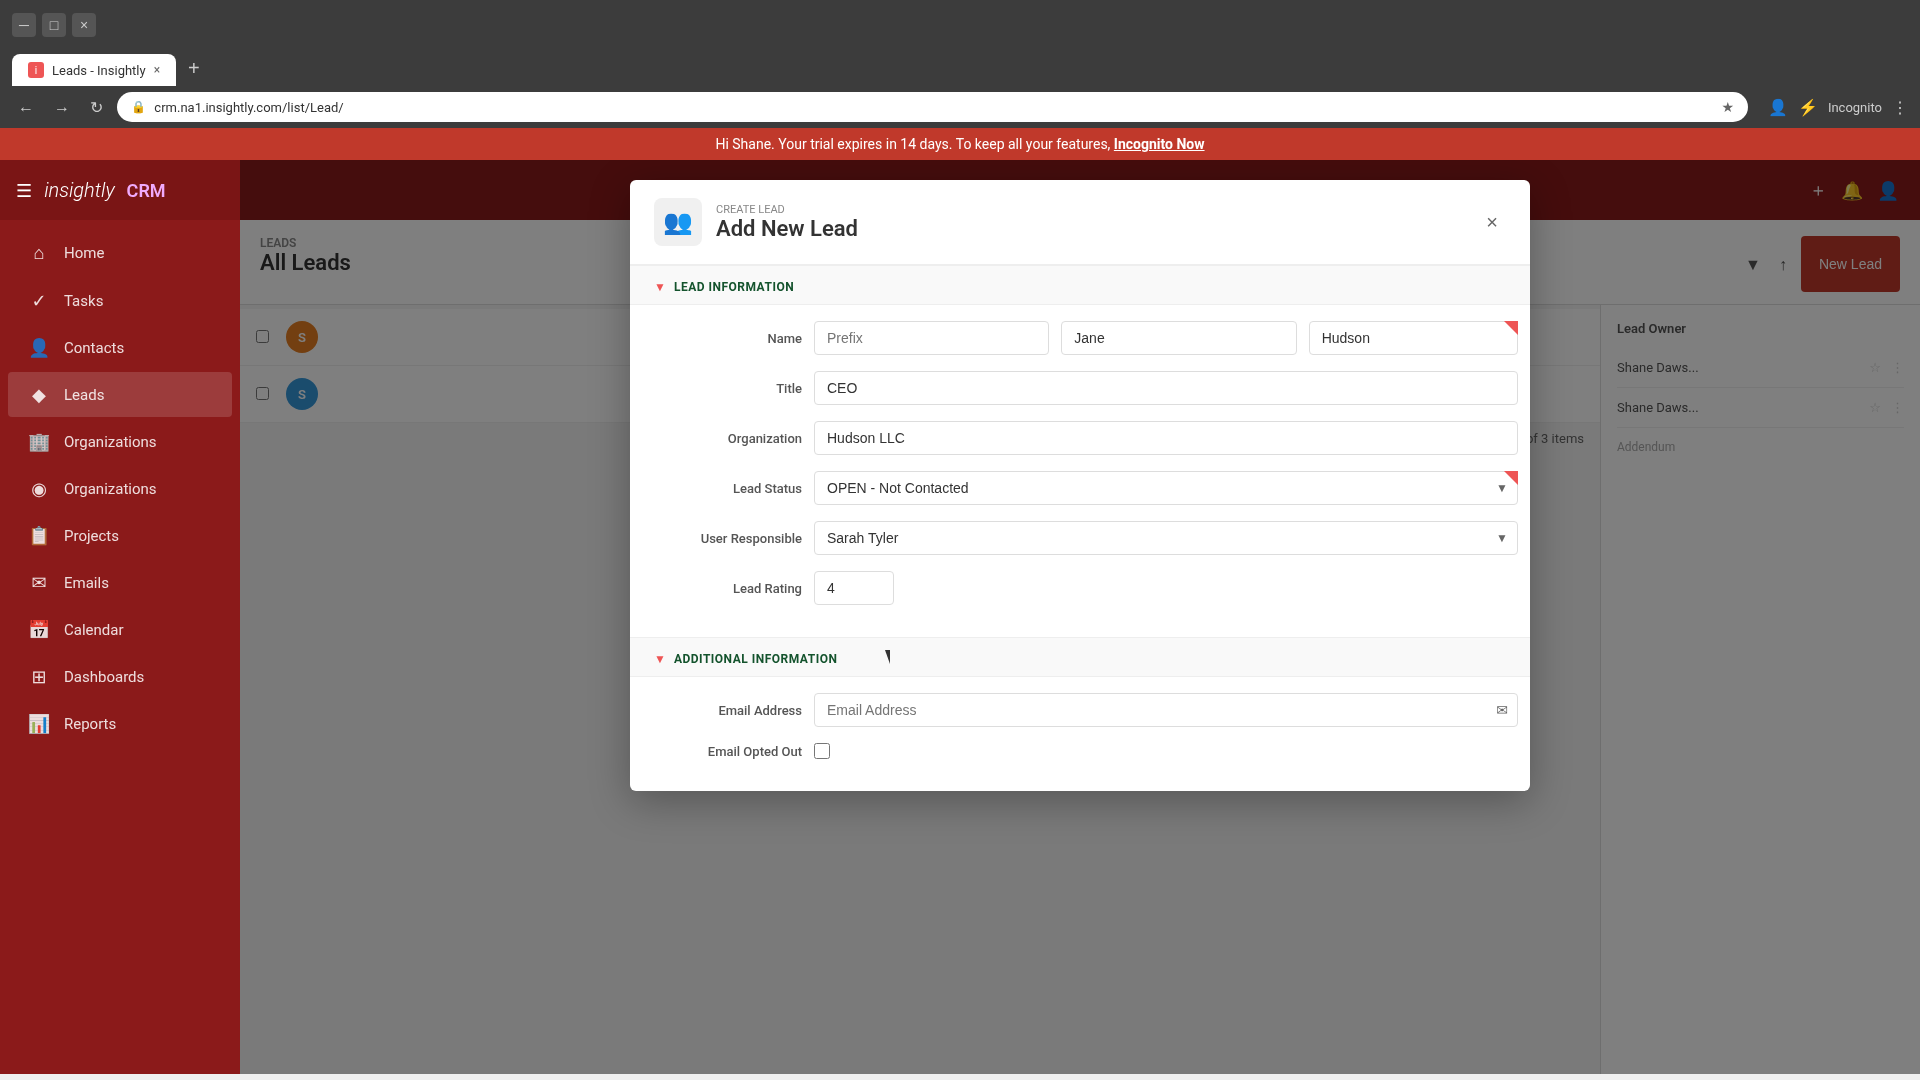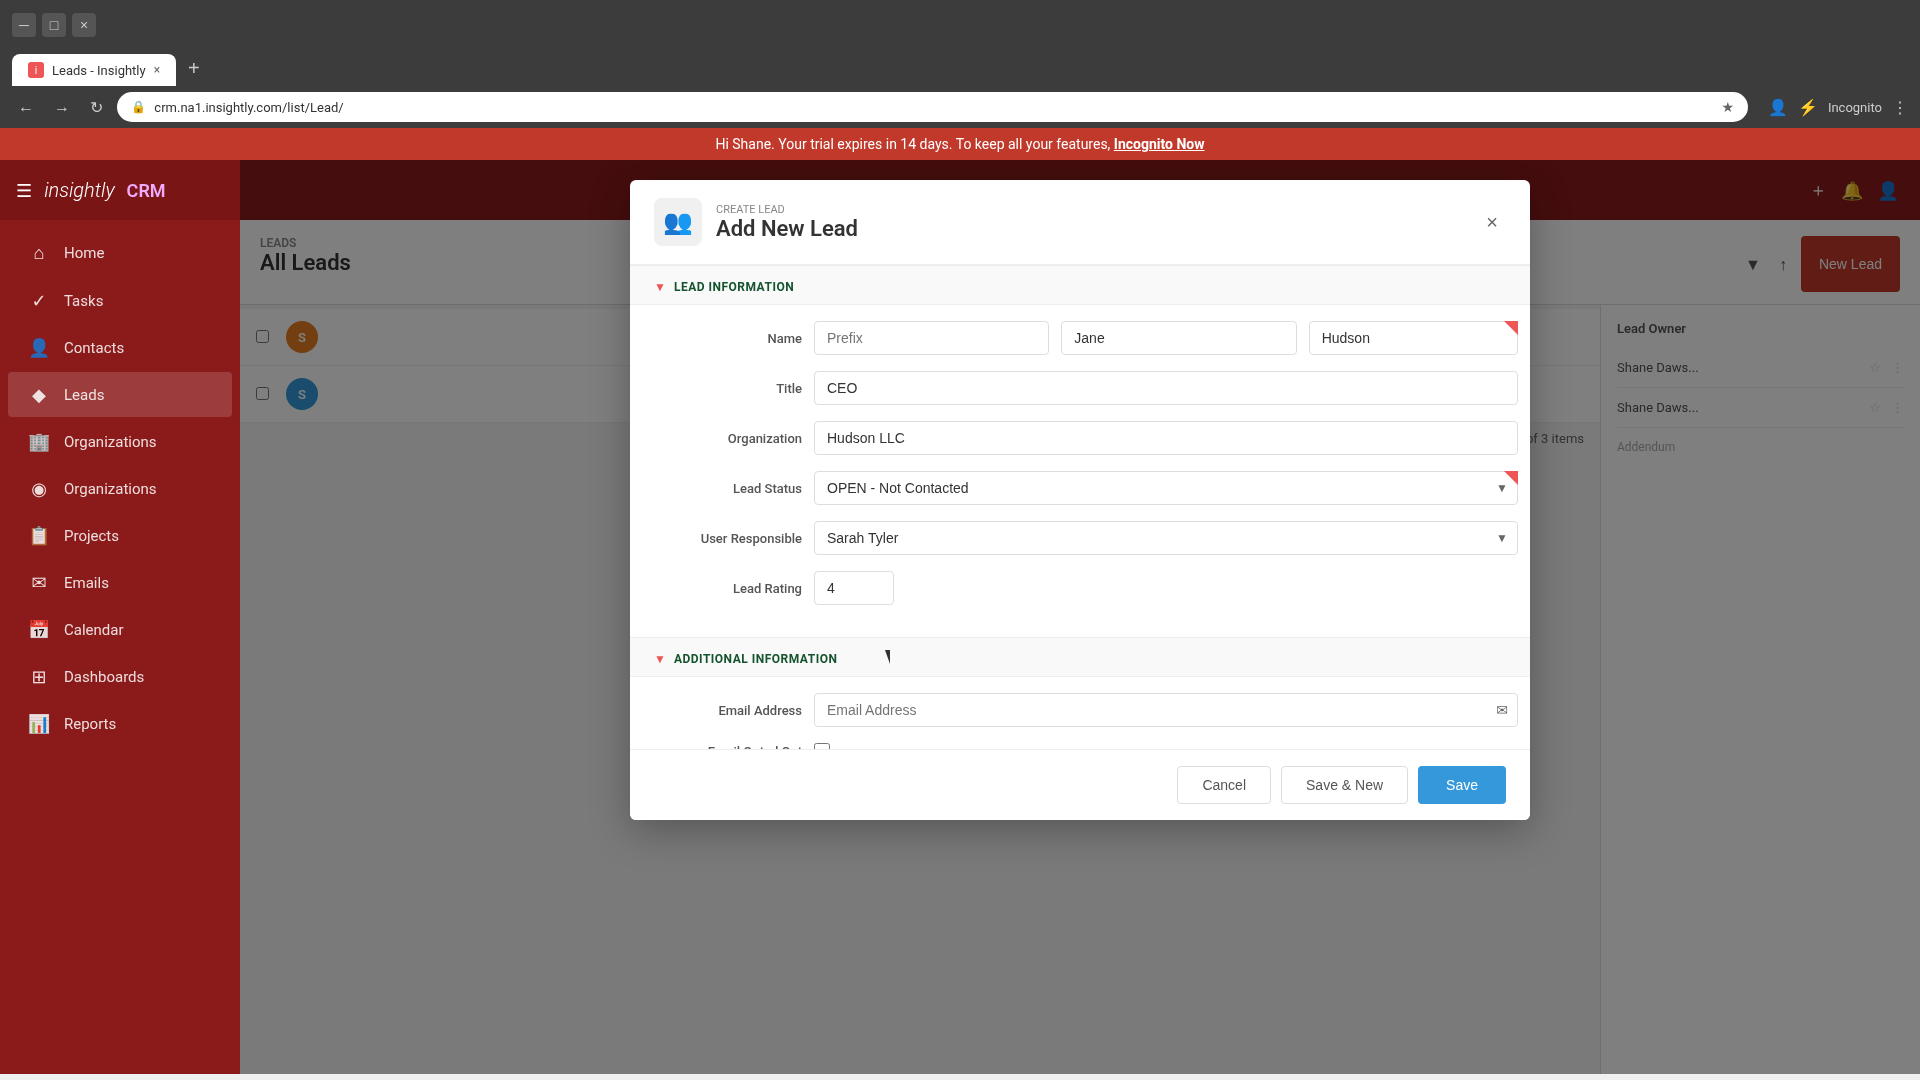--- a/index.html
+++ b/index.html
@@ -731,23 +731,18 @@
             </div>
 
             <div class="form-row">
               <label class="form-label">Email Opted Out</label>
               <input type="checkbox" class="checkbox-input" style="">
             </div>
 
           </div>
         </div>
 
-        <div class="modal-footer">
-          <button class="btn-cancel">Cancel</button>
-          <button class="btn-save-new">Save &amp; New</button>
-          <button class="btn-save">Save</button>
-        </div>
       </div>
     </div>
 
     <div class="cursor" style="left: 645px; top: 490px;"></div>
   </div>
 </div>
 
 </body></html>

